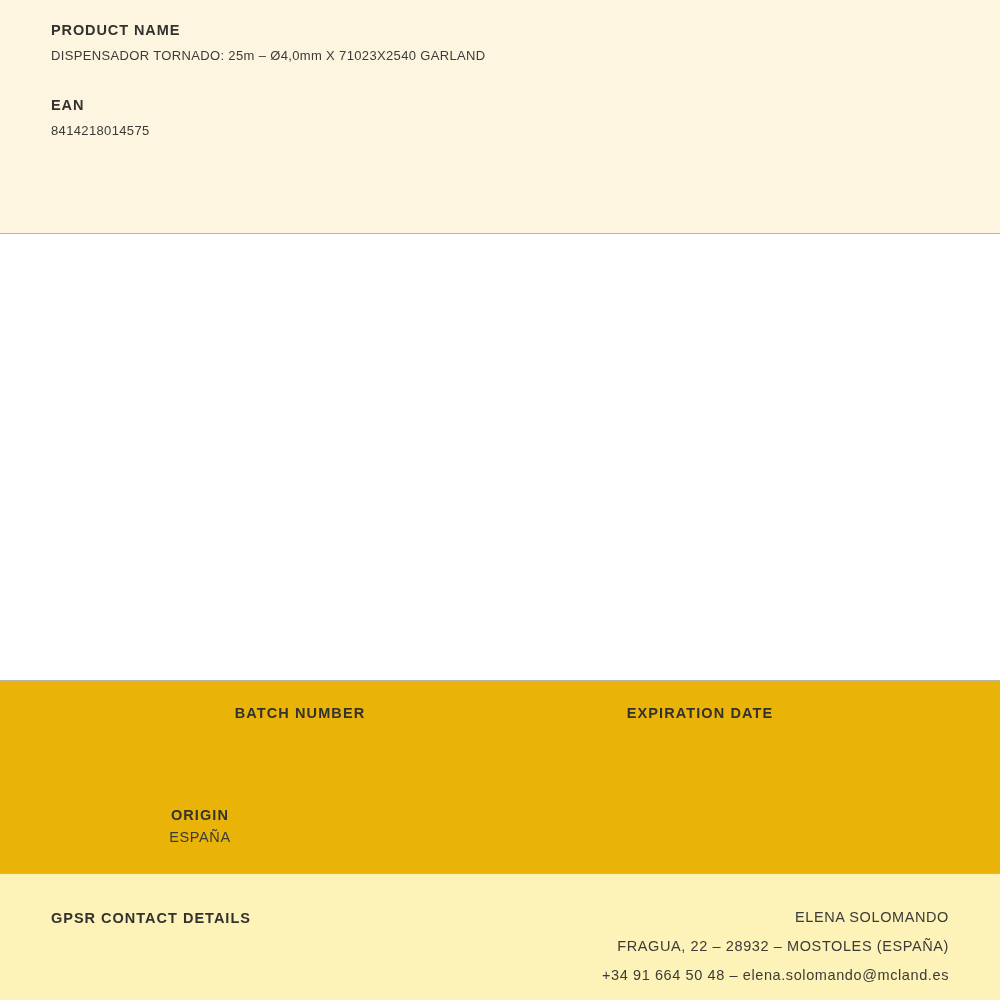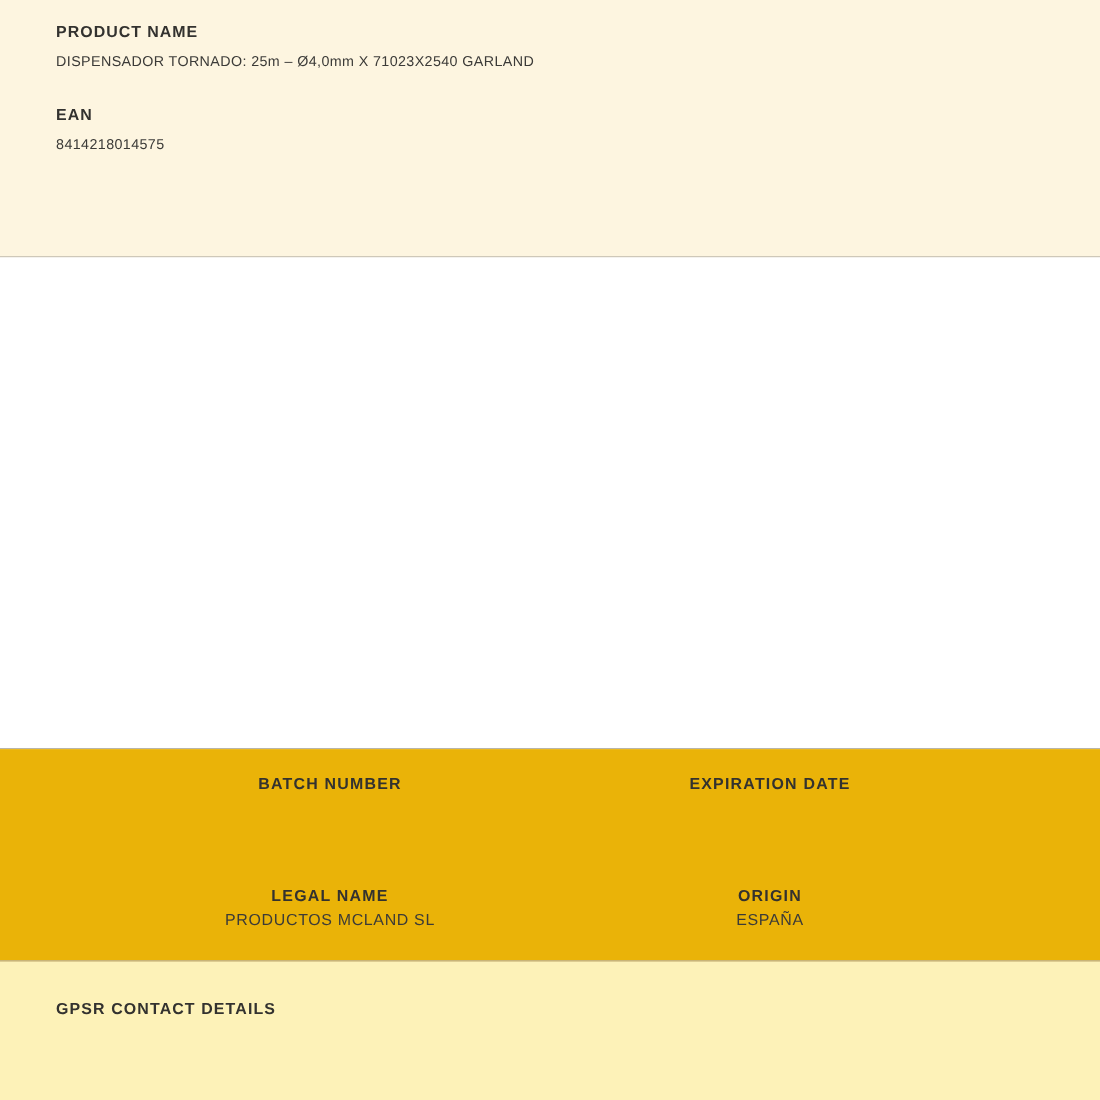--- a/index.html
+++ b/index.html
@@ -143,28 +143,29 @@
       <div class="detail-cell first">
         <p class="detail-title">BATCH NUMBER</p>
         <p class="detail-value"></p>
       </div>
       <div class="detail-cell">
         <p class="detail-title">EXPIRATION DATE</p>
         <p class="detail-value"></p>
       </div>
     </div>
     <div class="detail-row second">
-      <div class="detail-cell first">
-        <p class="detail-title">LEGAL NAME</p>
-        <p class="detail-value">PRODUCTOS MCLAND SL</p>
-      </div>
       <div class="detail-cell">
         <p class="detail-title">ORIGIN</p>
         <p class="detail-value">ESPAÑA</p>
       </div>
     </div>
   </section>
 
   <footer class="footer">
     <p class="footer-label">GPSR CONTACT DETAILS</p>
+    <div class="footer-contact">
+      <p>ELENA SOLOMANDO</p>
+      <p>FRAGUA, 22 – 28932 – MOSTOLES (ESPAÑA)</p>
+      <p>+34 91 664 50 48 – elena.solomando@mcland.es</p>
+    </div>
   </footer>
 
 </div>
 
 </body></html>

